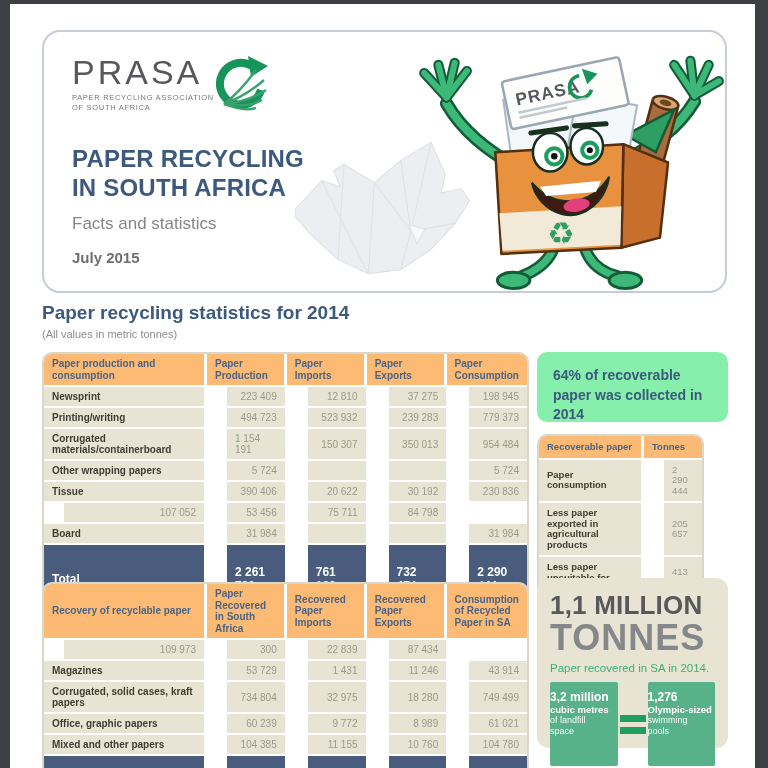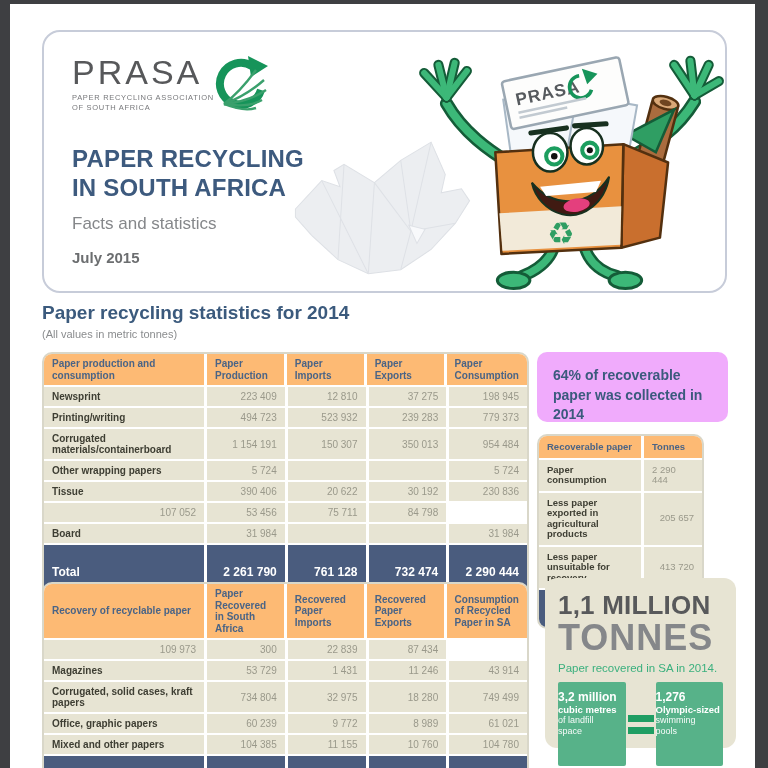--- a/index.html
+++ b/index.html
@@ -27,28 +27,28 @@
   .tbl { position:absolute; background:#fff; border:2px solid #d9d7c9; border-radius:10px; overflow:hidden; display:flex; flex-direction:column; gap:2px; }
   .tr { display:grid; gap:3px; }
   .t1 .tr, .t2 .tr { grid-template-columns:160px 1fr 1fr 1fr 1fr; }
   .ts .tr { grid-template-columns:1fr 58px; }
   .c { background:#e7e4d3; font-size:10px; padding:4px 8px; display:flex; align-items:center; }
   .tr.head .c { background:#fdba74; color:#4a6486; font-weight:bold; line-height:11.5px; }
   .t1 .tr.head .c { min-height:26px; }
   .t2 .tr.head .c { min-height:38px; }
   .ts .tr.head .c { min-height:18px; }
   .c.lab { font-weight:bold; color:#3e3e33; line-height:11px; }
-  .c.n { justify-content:flex-end; color:#9a998b; }
+  .c.n { justify-content:flex-end; color:#9a998b;margin-left:20px; }
   .tr.total .c { background:#4a5c7e; color:#fff; font-weight:bold; font-size:12px; padding:20px 8px; }
   .ts .c { font-size:9.5px; padding:5px 8px; line-height:10.5px; }
   .ts .tr.total .c { font-size:12.5px; padding:8px 8px; }
 
   
-  .box64 { position:absolute; left:527px; top:348px; width:191px; height:70px; background:#f0abfc; border-radius:10px; padding:14px 16px; font-size:14px; font-weight:bold; color:#3b5a7d; line-height:1.4; }
-  .million-box { position:absolute; left:527px; top:574px; width:191px; height:170px; background:#e7e4d3; border-radius:12px; padding:12px 13px;margin-left:8px; }
+  .box64 { position:absolute; left:527px; top:348px; width:191px; height:70px; background:#86efac; border-radius:10px; padding:14px 16px; font-size:14px; font-weight:bold; color:#3b5a7d; line-height:1.4; }
+  .million-box { position:absolute; left:527px; top:574px; width:191px; height:170px; background:#e7e4d3; border-radius:12px; padding:12px 13px; }
   .m-line1 { font-size:26px; font-weight:800; color:#58595b; letter-spacing:.2px; }
   .m-line2 { font-size:36px; font-weight:800; color:#85878a; letter-spacing:1px; margin-top:-4px; }
   .m-caption { font-size:11.5px; color:#3bb07e; margin:3px 0 8px; }
   .m-row { display:flex; align-items:center; justify-content:space-between; }
   .g-box { width:72px; height:84px; background:#57b289; color:#fff; text-align:left; padding-top:9px; border-radius:2px; }
   .gb-b12 { font-size:12px; font-weight:bold; line-height:13px; }
   .gb-b10 { font-size:9.5px; font-weight:bold; line-height:11px; }
   .gb-r9 { font-size:9px; line-height:10.5px; opacity:.95; }
   .equals { display:flex; flex-direction:column; gap:5px; margin:0 2px; }
   .equals span { display:block; width:26px; height:7px; background:#1f9e63; }

